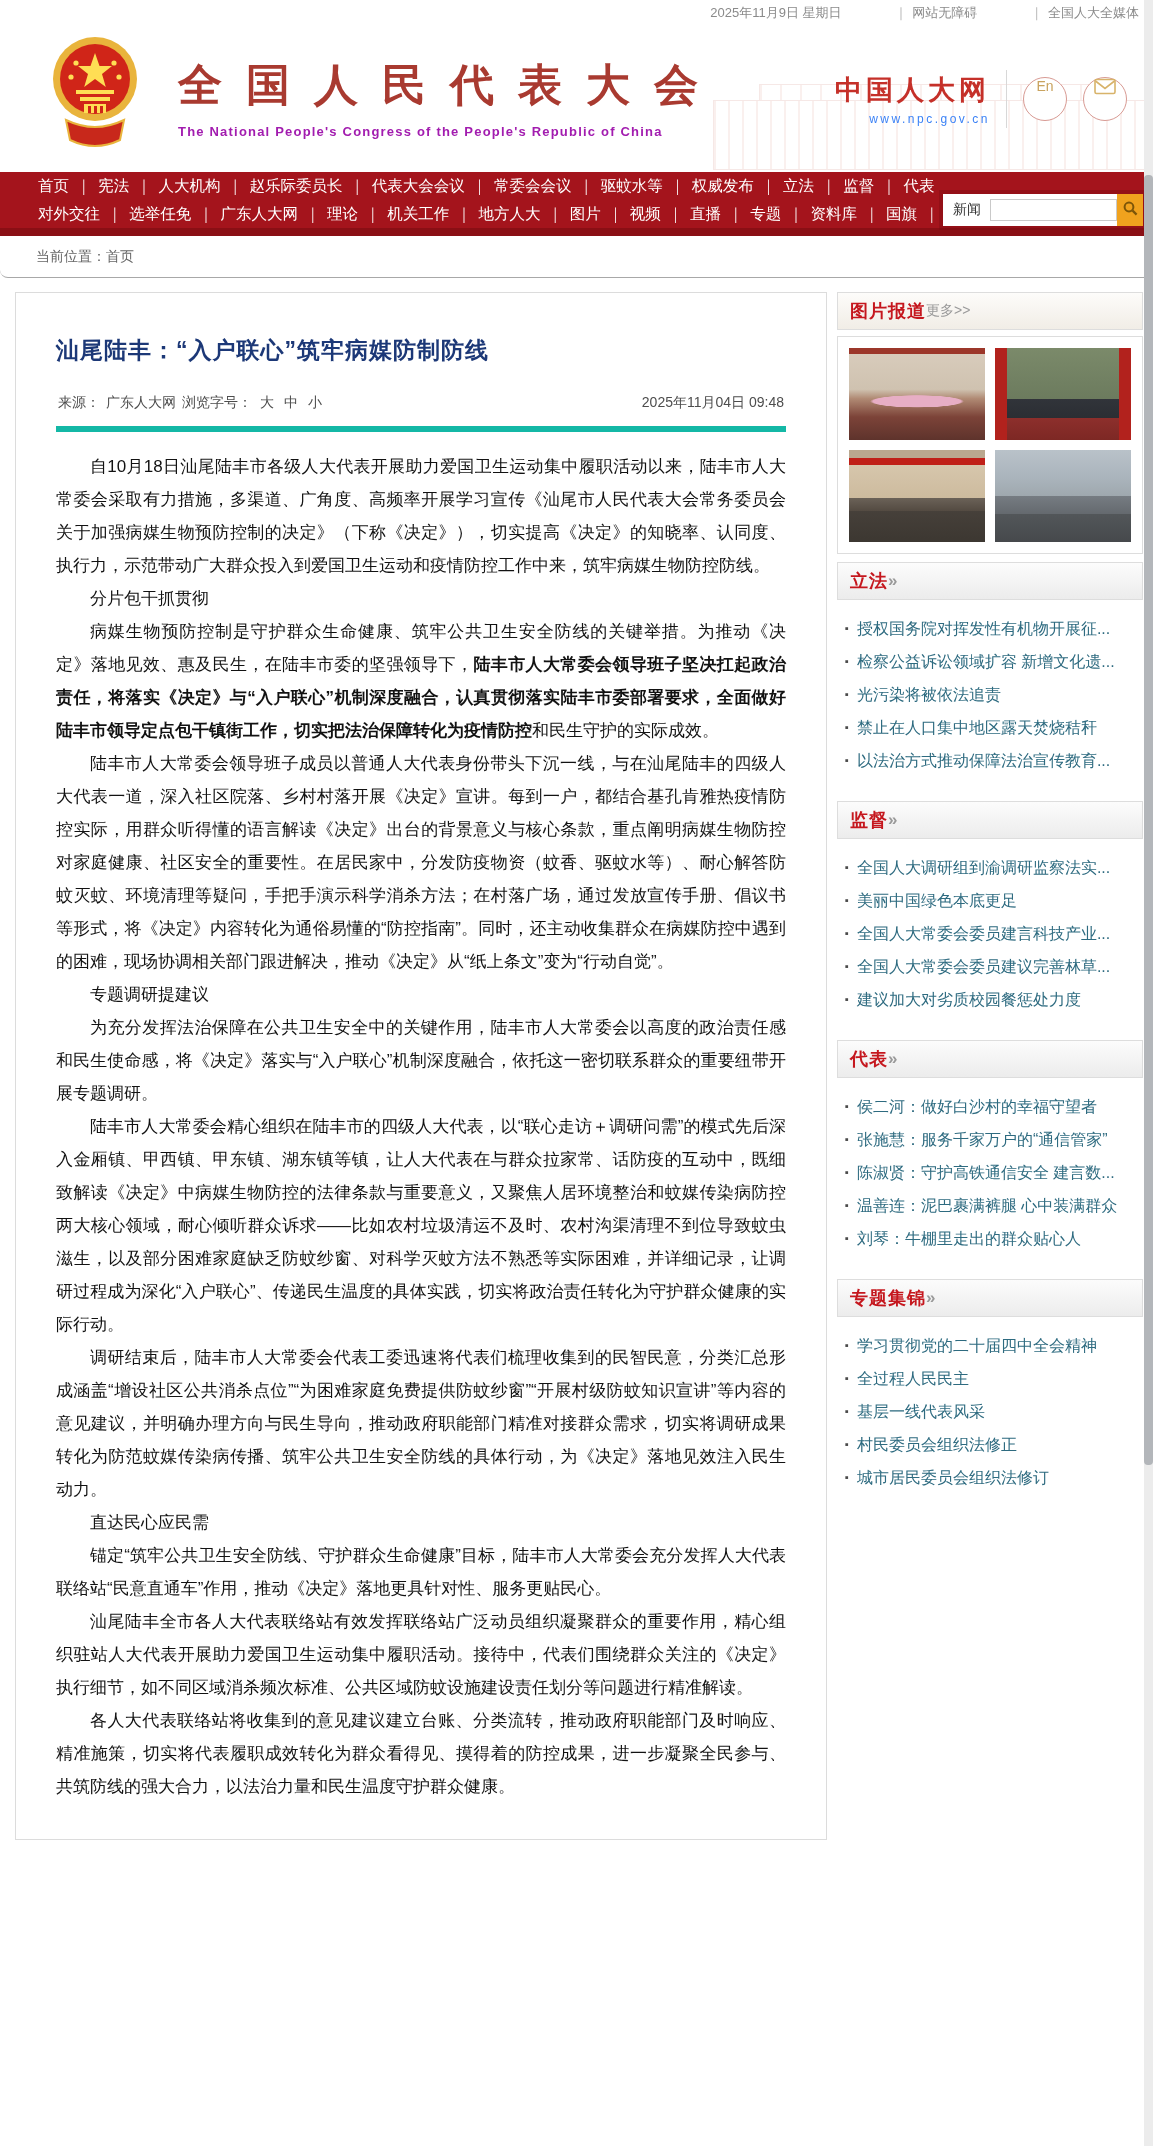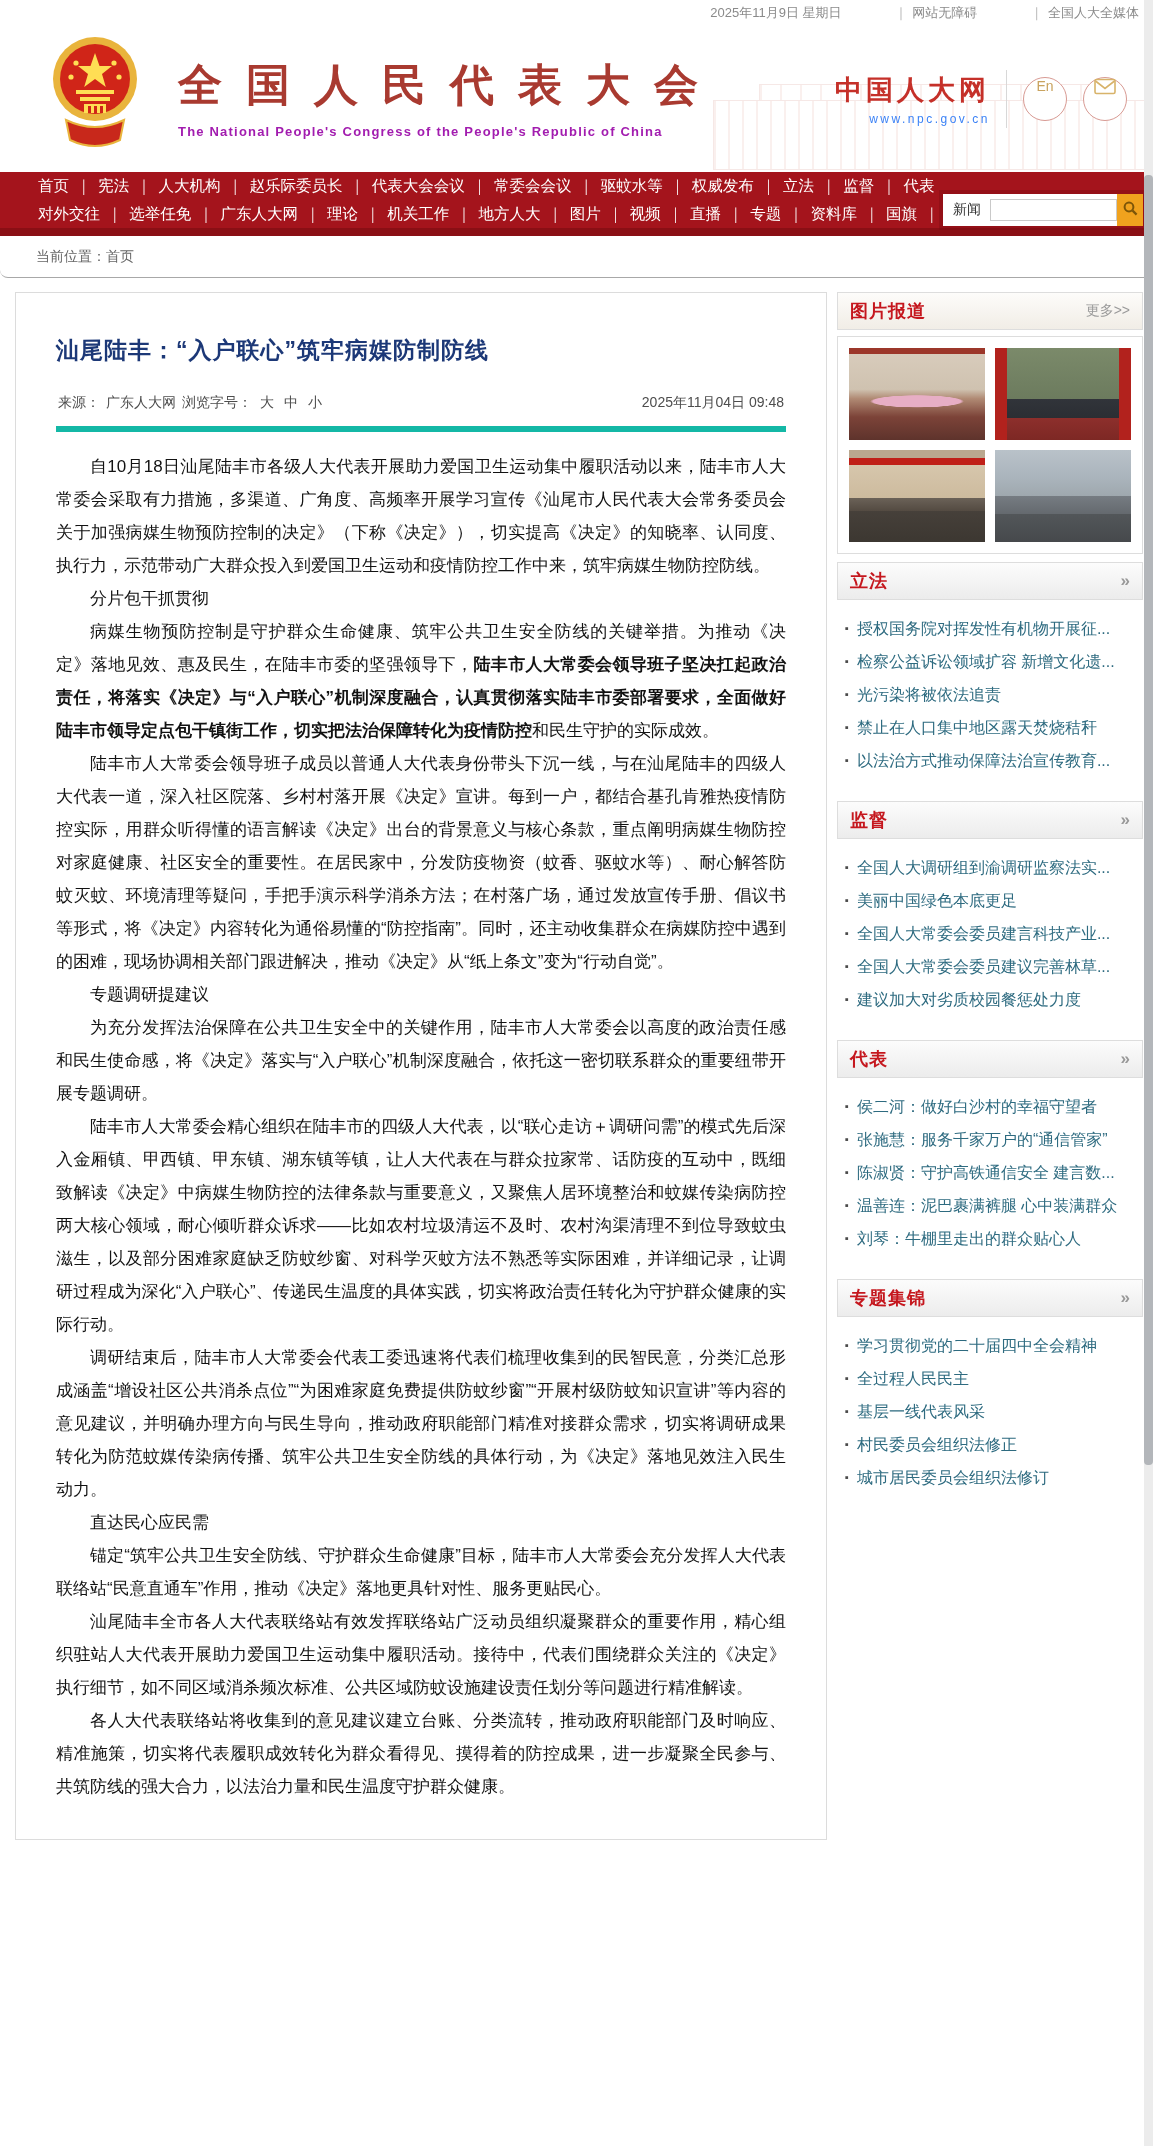--- a/index.html
+++ b/index.html
@@ -58,21 +58,21 @@
   .size-opts { display:inline-flex; gap:10px; margin-left:2px; }
   .size-opts span { cursor:pointer; }
   .meta-right { color:#4d4d4d; white-space:nowrap; }
   .body { margin-top:18px; }
   .body p { margin:0; font-size:17px; line-height:33px; color:#121212; text-indent:2em; text-align:justify; }
   .body .bold { font-weight:bold; }
 
   
   .sidebar { width:306px; }
   .side-sec { margin-bottom:8px; }
-  .box-hd { height:38px; border:1px solid #ddd; display:flex; align-items:center; justify-content:space-between; padding:0 12px; background:linear-gradient(180deg,#fdfcfa 0%,#f1ede6 100%); }
+  .box-hd { height:38px; border:1px solid #ddd; display:flex; align-items:center; padding:0 12px; background:linear-gradient(180deg,#fdfcfa 0%,#f1ede6 100%); }
   .box-hd.gray { background:linear-gradient(180deg,#fcfcfc 0%,#ececec 100%); }
   .side-title { color:#c5171e; font-size:18px; font-weight:bold; letter-spacing:1px; }
   .side-more { color:#999; font-size:14px; cursor:pointer; text-decoration:none; }
   .chev { color:#999; font-size:17px; font-weight:bold; cursor:pointer; }
   .photo-panel { border:1px solid #ddd; margin-top:6px; padding:11px; display:grid; grid-template-columns:1fr 1fr; gap:10px; }
   .photo { height:92px; cursor:pointer; }
   .photo.p1 { background:
       linear-gradient(180deg,#9c372a 0%,#9c372a 7%,rgba(0,0,0,0) 7%),
       radial-gradient(ellipse 46% 9% at 50% 58%, #e7aec5 0%, #e7aec5 70%, rgba(0,0,0,0) 75%),
       linear-gradient(180deg,#d9cdbd 0%,#cfc2b0 45%,#b08a74 55%,#7c4338 75%,#5e332c 100%); }

